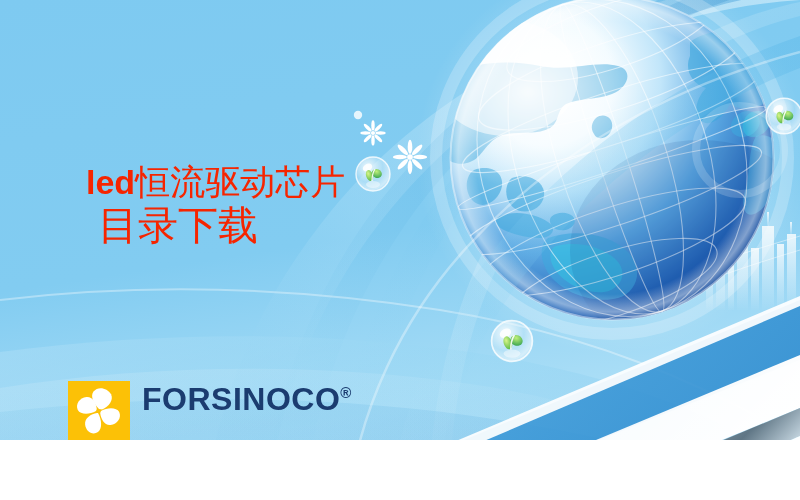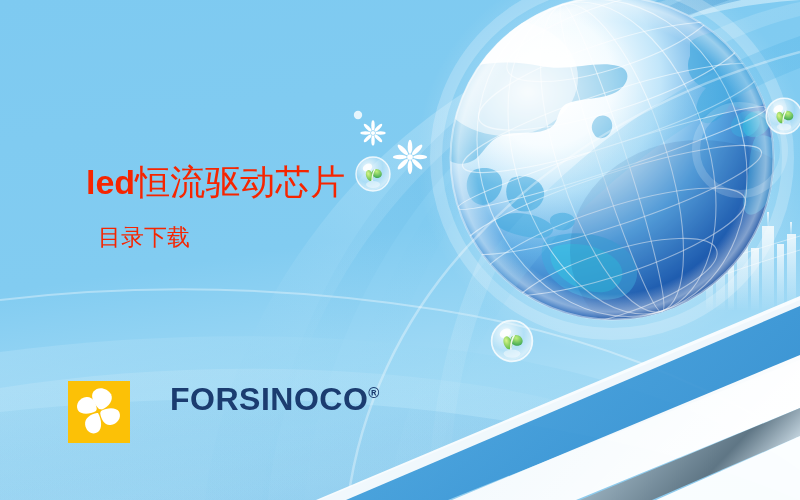--- a/index.html
+++ b/index.html
@@ -7,21 +7,21 @@
     padding: 0;
     background: #ffffff;
   }
   body {
     font-family: "Liberation Sans", sans-serif;
   }
 
   #banner {
     position: relative;
     width: 800px;
-    height: 500px;
+    height: 440px;
     overflow: hidden;
     background: linear-gradient(170deg, #79c8f0 0%, #7fcaf0 40%, #9ad8f4 75%, #b9e4f8 100%);
   }
 
   .layer {
     position: absolute;
     inset: 0;
     width: 800px;
     height: 500px;
   }
@@ -44,36 +44,34 @@
     letter-spacing: 0px;
     display: block;
   }
   .headline-line1 .latin {
     font-family: "Liberation Sans", sans-serif;
     font-weight: bold;
     font-size: 34px;
   }
   .headline-line2 {
     font-family: "DejaVu Serif", "Liberation Serif", serif;
-    font-size: 23px;
+    font-size: 40px;
     color: #f62500;
     display: block;
-    margin-top: 22px;
     margin-left: 12px;
   }
 
   
   .logo-block {
     position: absolute;
     left: 68px;
     top: 381px;
     z-index: 45;
     display: flex;
     align-items: flex-start;
-    gap: 28px;
   }
   .logo-mark {
     width: 62px;
     height: 62px;
     background: #fcc106;
     flex: 0 0 auto;
     position: relative;
   }
   .logo-text {
     margin-left: 12px;

